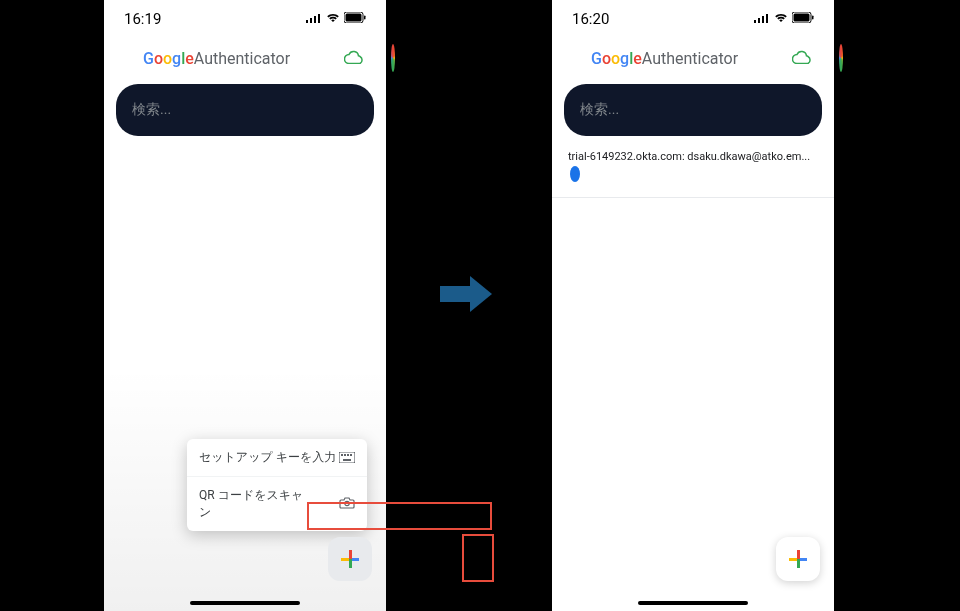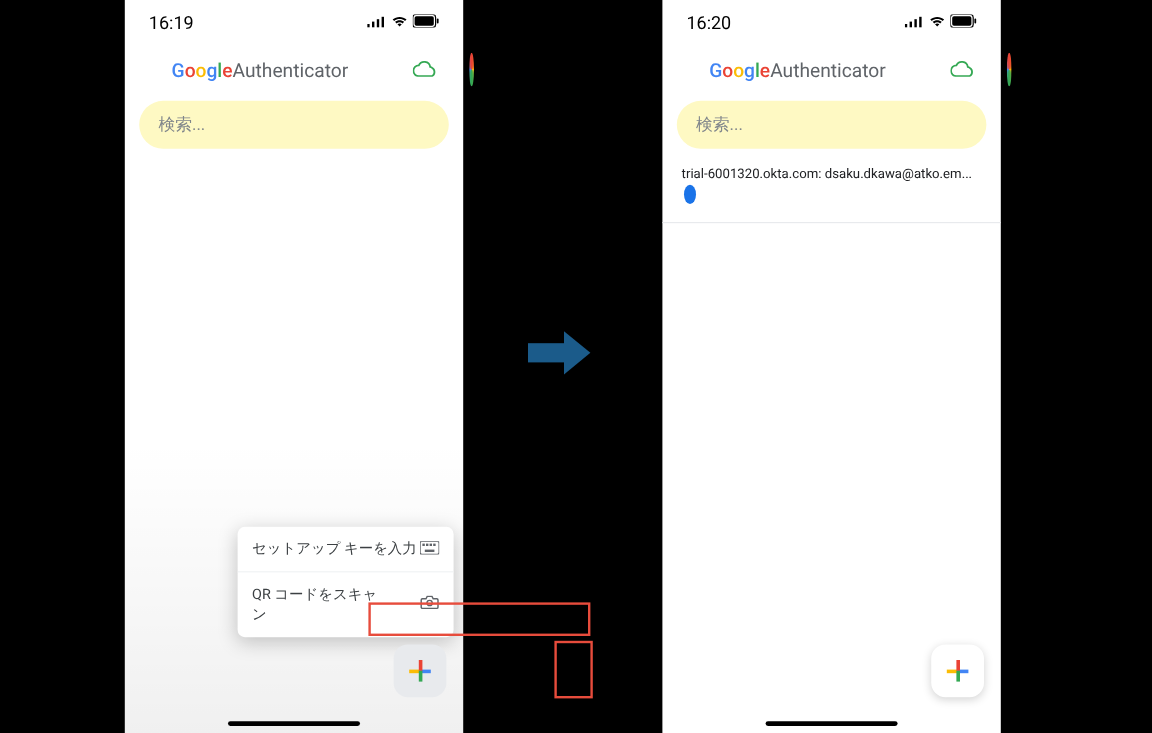--- a/index.html
+++ b/index.html
@@ -58,23 +58,23 @@
     border: 2px solid transparent;
     background-image:
       radial-gradient(circle at 50% 50%, #1a1a2e 55%, transparent 57%),
       conic-gradient(#EA4335, #FBBC05, #34A853, #4285F4, #EA4335);
     background-clip: content-box, border-box;
     background-origin: content-box, border-box;
   }
 
   .search-bar {
     margin: 6px 12px 10px;
-    background: #fef9c3;
+    background: #0f172a;
     border-radius: 22px;
-    height: 40px;
+    height: 52px;
     display: flex;
     align-items: center;
     padding: 0 16px;
     color: #80868b;
     font-size: 14px;
   }
 
   .account-row {
     padding: 4px 16px 10px;
     border-bottom: 1px solid #e8eaed;
@@ -117,21 +117,21 @@
   .plus-h { position:absolute; top:8px; left:0; width:18px; height:3px; }
   .plus-v { position:absolute; left:8px; top:0; width:3px; height:18px; }
   .plus-h.l { background:#FBBC05; width:9px; left:0; }
   .plus-h.r { background:#4285F4; width:9px; left:9px; }
   .plus-v.t { background:#EA4335; height:9px; top:0; }
   .plus-v.b { background:#34A853; height:9px; top:9px; }
 
   .fab-menu {
     position: absolute;
     bottom: 80px;
-    right: 8px;
+    right: 19px;
     width: 180px;
     background: #fff;
     border-radius: 6px;
     box-shadow: 0 4px 16px rgba(0,0,0,0.22);
     overflow: hidden;
   }
   .fab-menu-item {
     display: flex;
     align-items: center;
     justify-content: space-between;
@@ -332,21 +332,21 @@
         </svg>
     </span>
     <div class="avatar"></div>
   </div>
 
   <div class="search-bar">
     <span>検索...</span>
   </div>
 
   <div class="account-row">
-    <div class="account-label">trial-6001320.okta.com: dsaku.dkawa@atko.em...</div>
+    <div class="account-label">trial-6149232.okta.com: dsaku.dkawa@atko.em...</div>
     <div class="code-line">
       <span class="timer-icon">
         <svg width="14" height="18" viewBox="0 0 14 18">
             <ellipse cx="7" cy="9" rx="5" ry="8" fill="#1a73e8"></ellipse>
           </svg>
       </span>
     </div>
   </div>
 
   <div class="fab">

